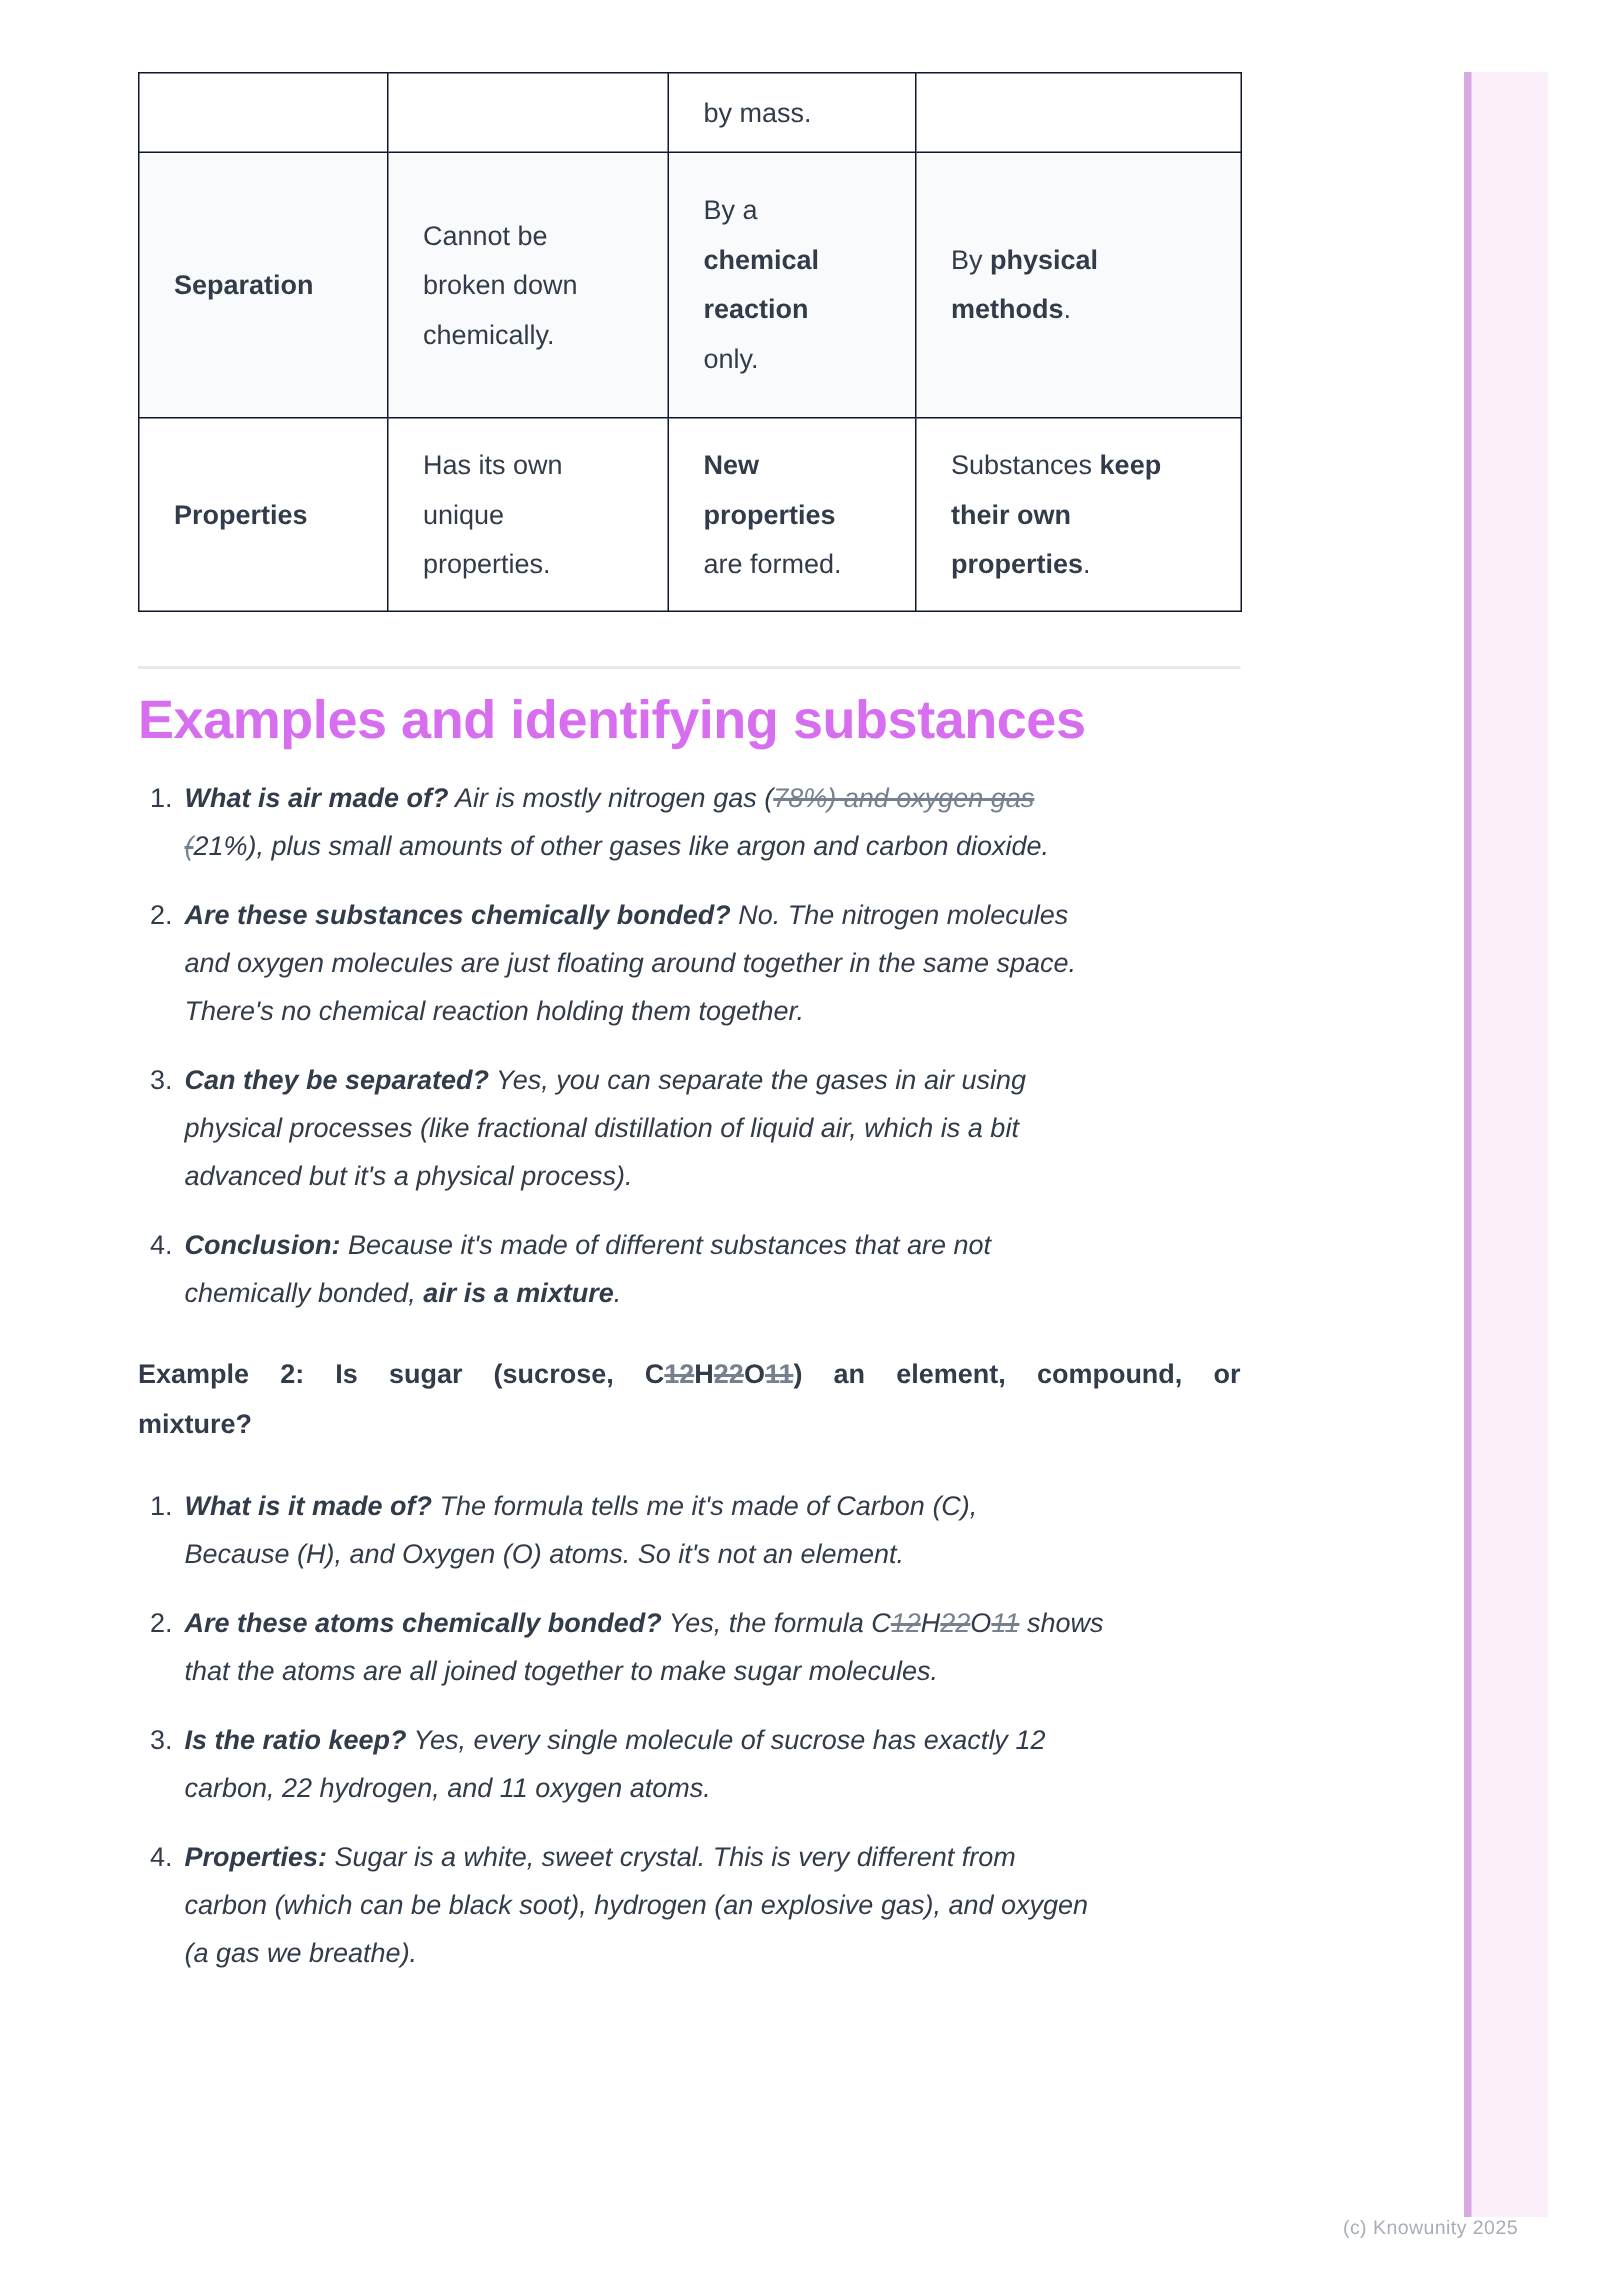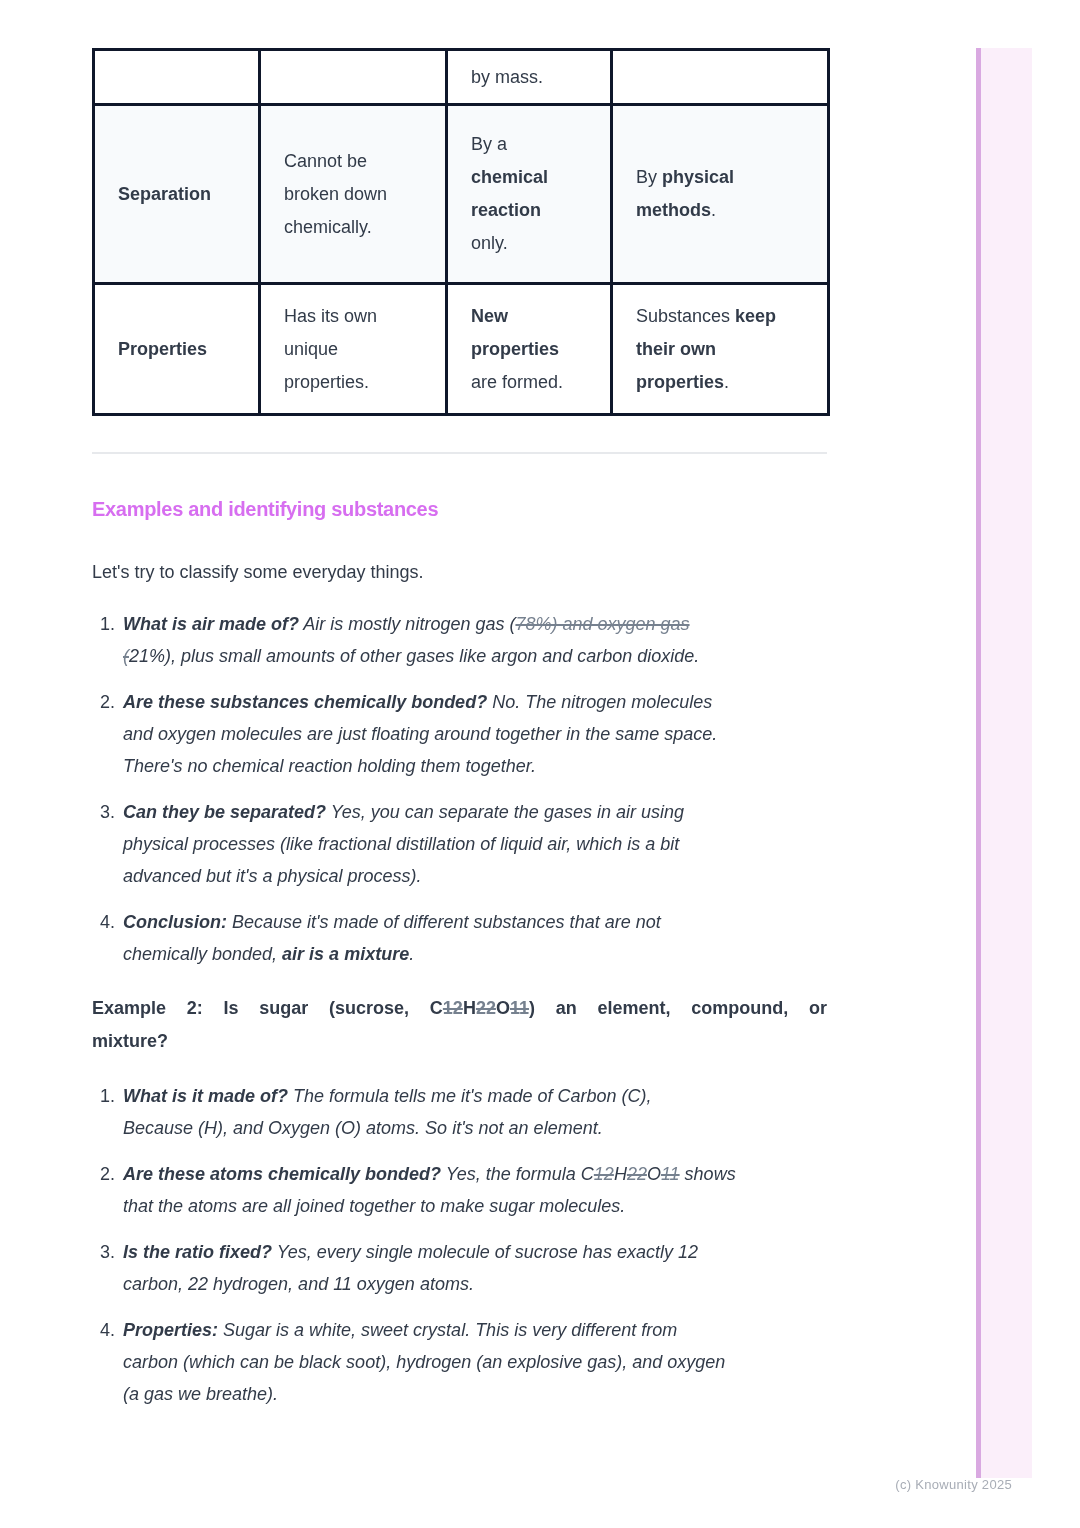--- a/index.html
+++ b/index.html
@@ -17,21 +17,21 @@
     left: 92px; top: 48px;
     width: 735px;
   }
   
   table.cmp-table {
     border-collapse: collapse;
     width: 735px;
     table-layout: fixed;
   }
   table.cmp-table td {
-    border: 3px solid #0f172a;
+    border: 1px solid #0f172a;
     padding: 0 23px;
     vertical-align: middle;
     white-space: pre-line;
     line-height: 33px;
     font-size: 18px;
   }
   tr.row-a td { height: 52px; }
   tr.row-b td { height: 176px; background: #f8fafc; }
   tr.row-c td { height: 128px; }
   .b { font-weight: 700; }
@@ -40,22 +40,22 @@
     text-decoration: line-through;
     text-decoration-thickness: 2px;
   }
   
   hr.divider {
     border: 0;
     border-top: 2px solid #e7e9ec;
     margin: 36px 0 0 0;
   }
   h2.section-heading {
-    margin: 38px 0 0 0;
-    font-size: 20px;
+    margin: 17px 0 0 0;
+    font-size: 36px;
     line-height: 34px;
     font-weight: 700;
     letter-spacing: -0.3px;
     color: #d76ef0;
   }
   p.intro {
     margin: 30px 0 0 0;
     line-height: 33px;
   }
   .example-title {
@@ -148,21 +148,20 @@
 their own
 properties</span><span>.</span></td>
       </tr>
     </tbody>
   </table>
 
   <hr class="divider">
 
   <h2 class="section-heading">Examples and identifying substances</h2>
 
-  <p class="intro">Let's try to classify some everyday things.</p>
 
 
   <div class="list">
     <div class="item">
       <span class="num">1.</span>
       <div class="body"><span class="b">What is air made of?</span><span> Air is mostly nitrogen gas (</span><span class="strike">78%) and oxygen gas
 (</span><span>21%), plus small amounts of other gases like argon and carbon dioxide.</span></div>
     </div>
     <div class="item">
       <span class="num">2.</span>
@@ -194,21 +193,21 @@
       <div class="body"><span class="b">What is it made of?</span><span> The formula tells me it's made of Carbon (C),
 Because (H), and Oxygen (O) atoms. So it's not an element.</span></div>
     </div>
     <div class="item">
       <span class="num">2.</span>
       <div class="body"><span class="b">Are these atoms chemically bonded?</span><span> Yes, the formula C</span><span class="strike">12</span><span>H</span><span class="strike">22</span><span>O</span><span class="strike">11</span><span> shows
 that the atoms are all joined together to make sugar molecules.</span></div>
     </div>
     <div class="item">
       <span class="num">3.</span>
-      <div class="body"><span class="b">Is the ratio fixed?</span><span> Yes, every single molecule of sucrose has exactly 12
+      <div class="body"><span class="b">Is the ratio keep?</span><span> Yes, every single molecule of sucrose has exactly 12
 carbon, 22 hydrogen, and 11 oxygen atoms.</span></div>
     </div>
     <div class="item">
       <span class="num">4.</span>
       <div class="body"><span class="b">Properties:</span><span> Sugar is a white, sweet crystal. This is very different from
 carbon (which can be black soot), hydrogen (an explosive gas), and oxygen
 (a gas we breathe).</span></div>
     </div>
   </div>
 

